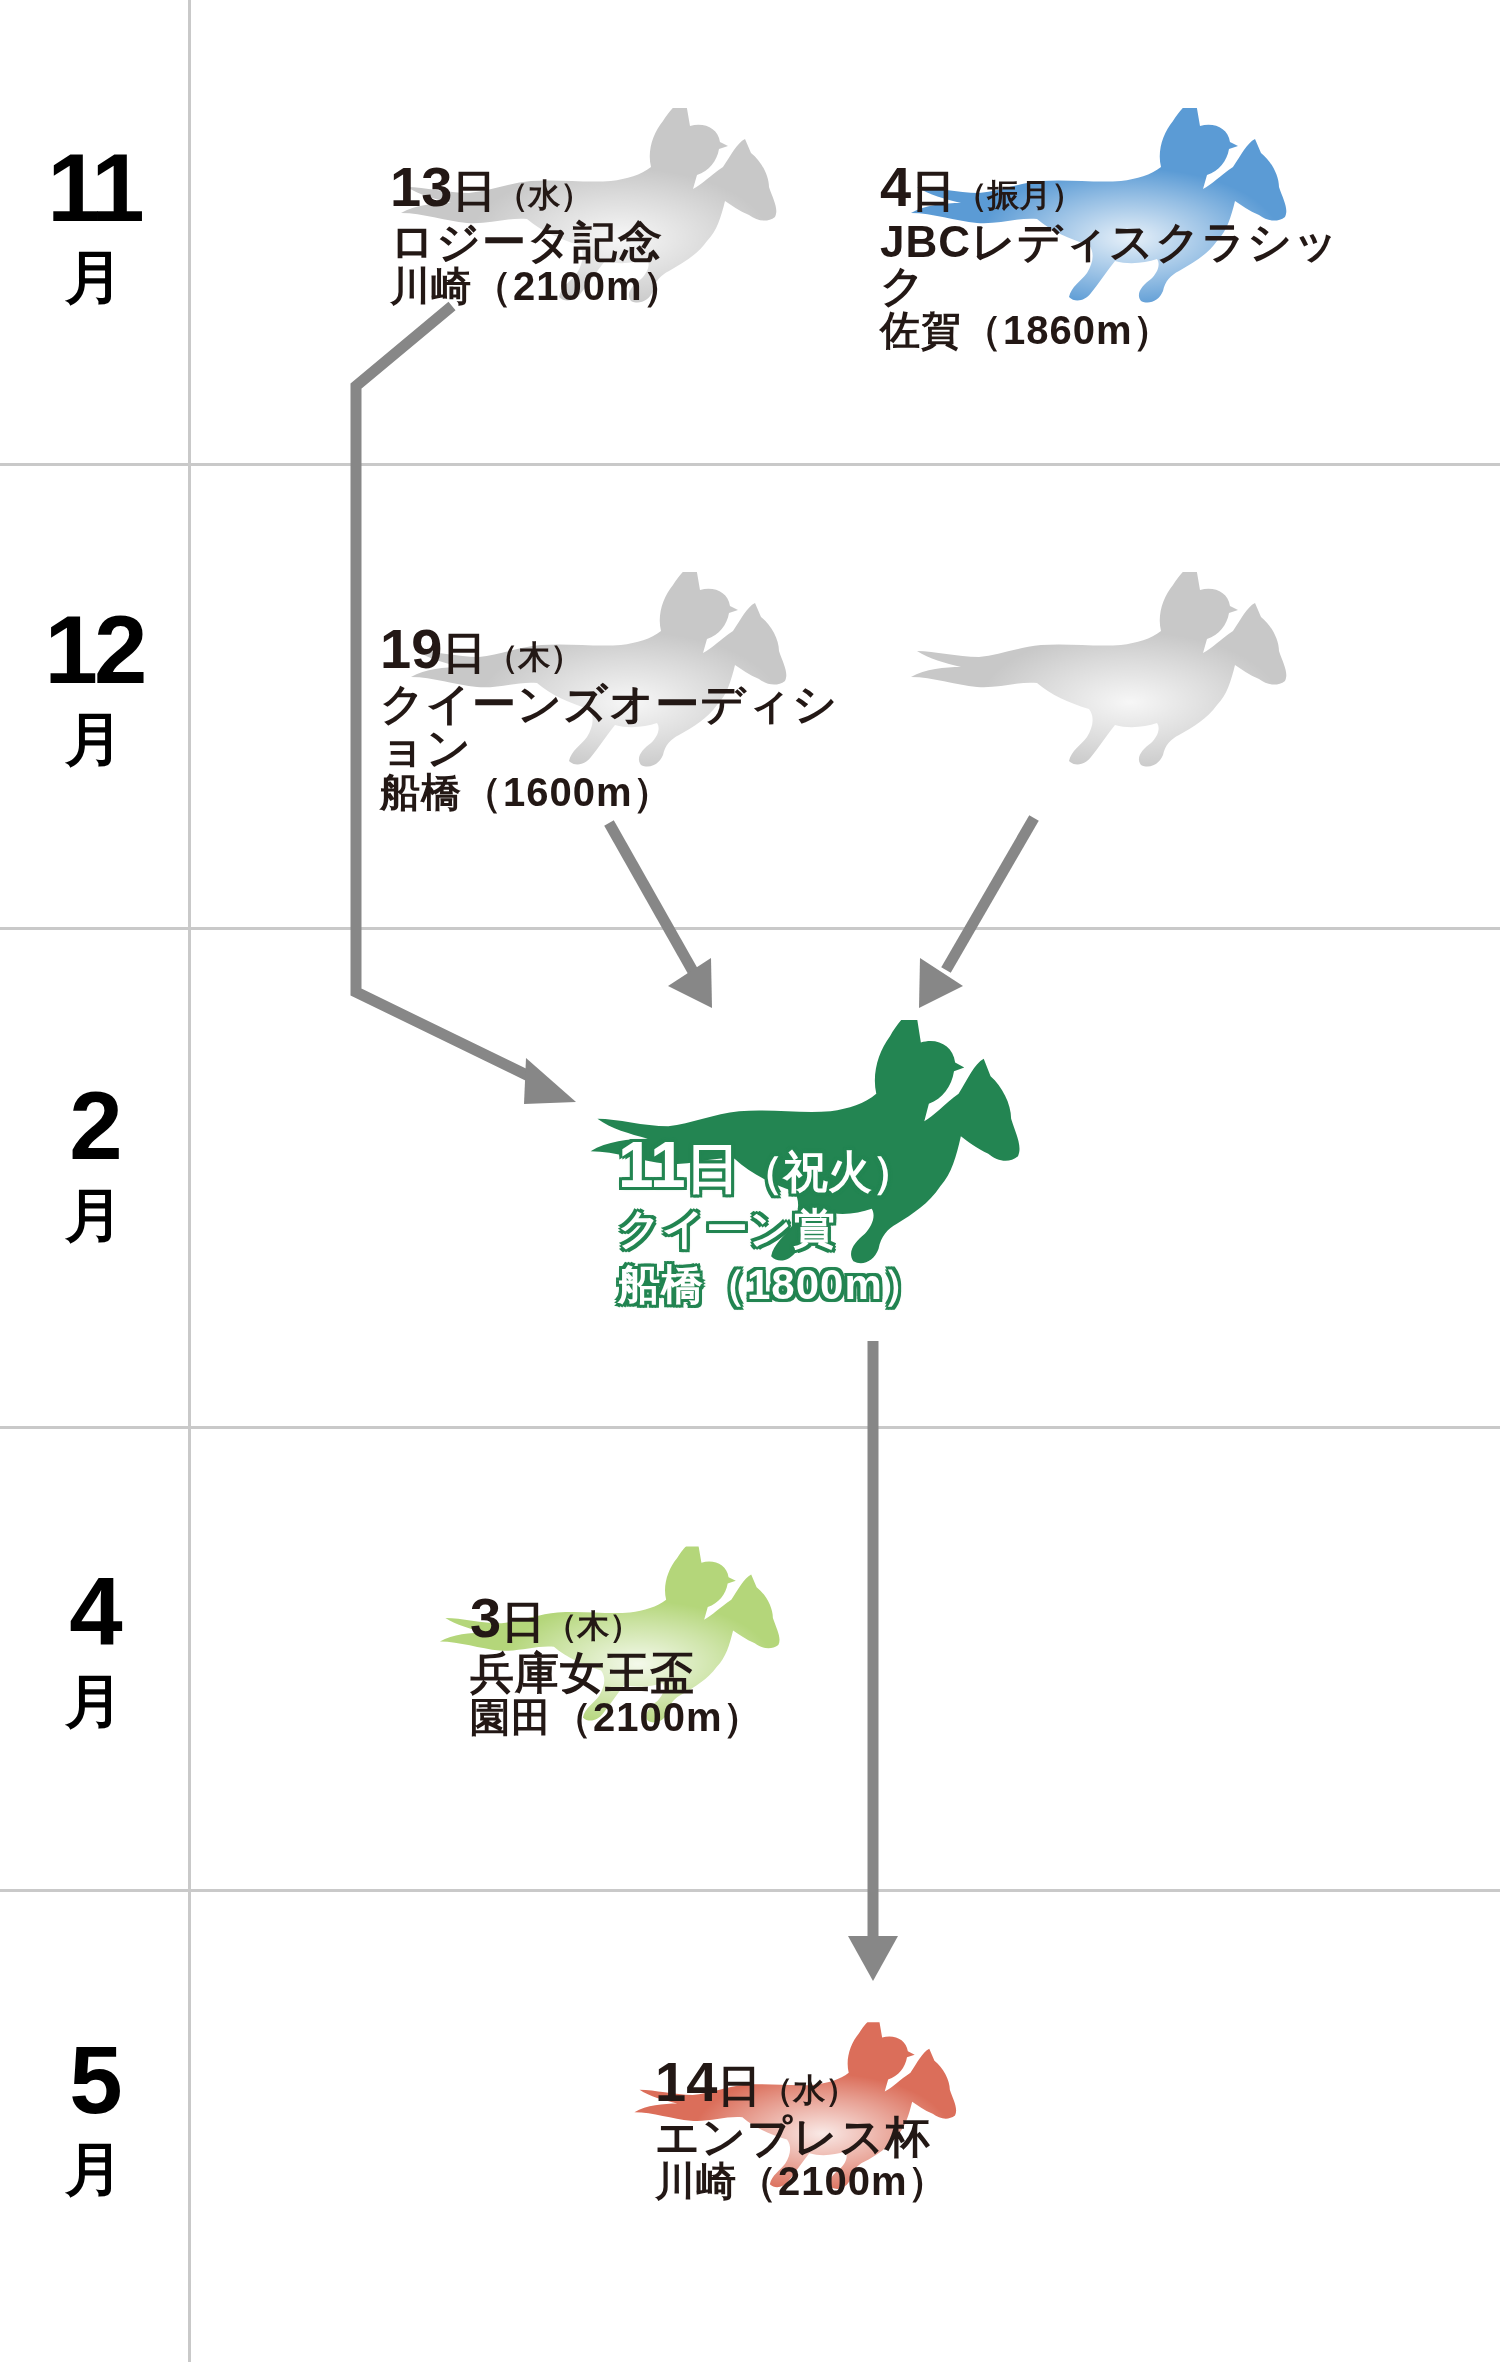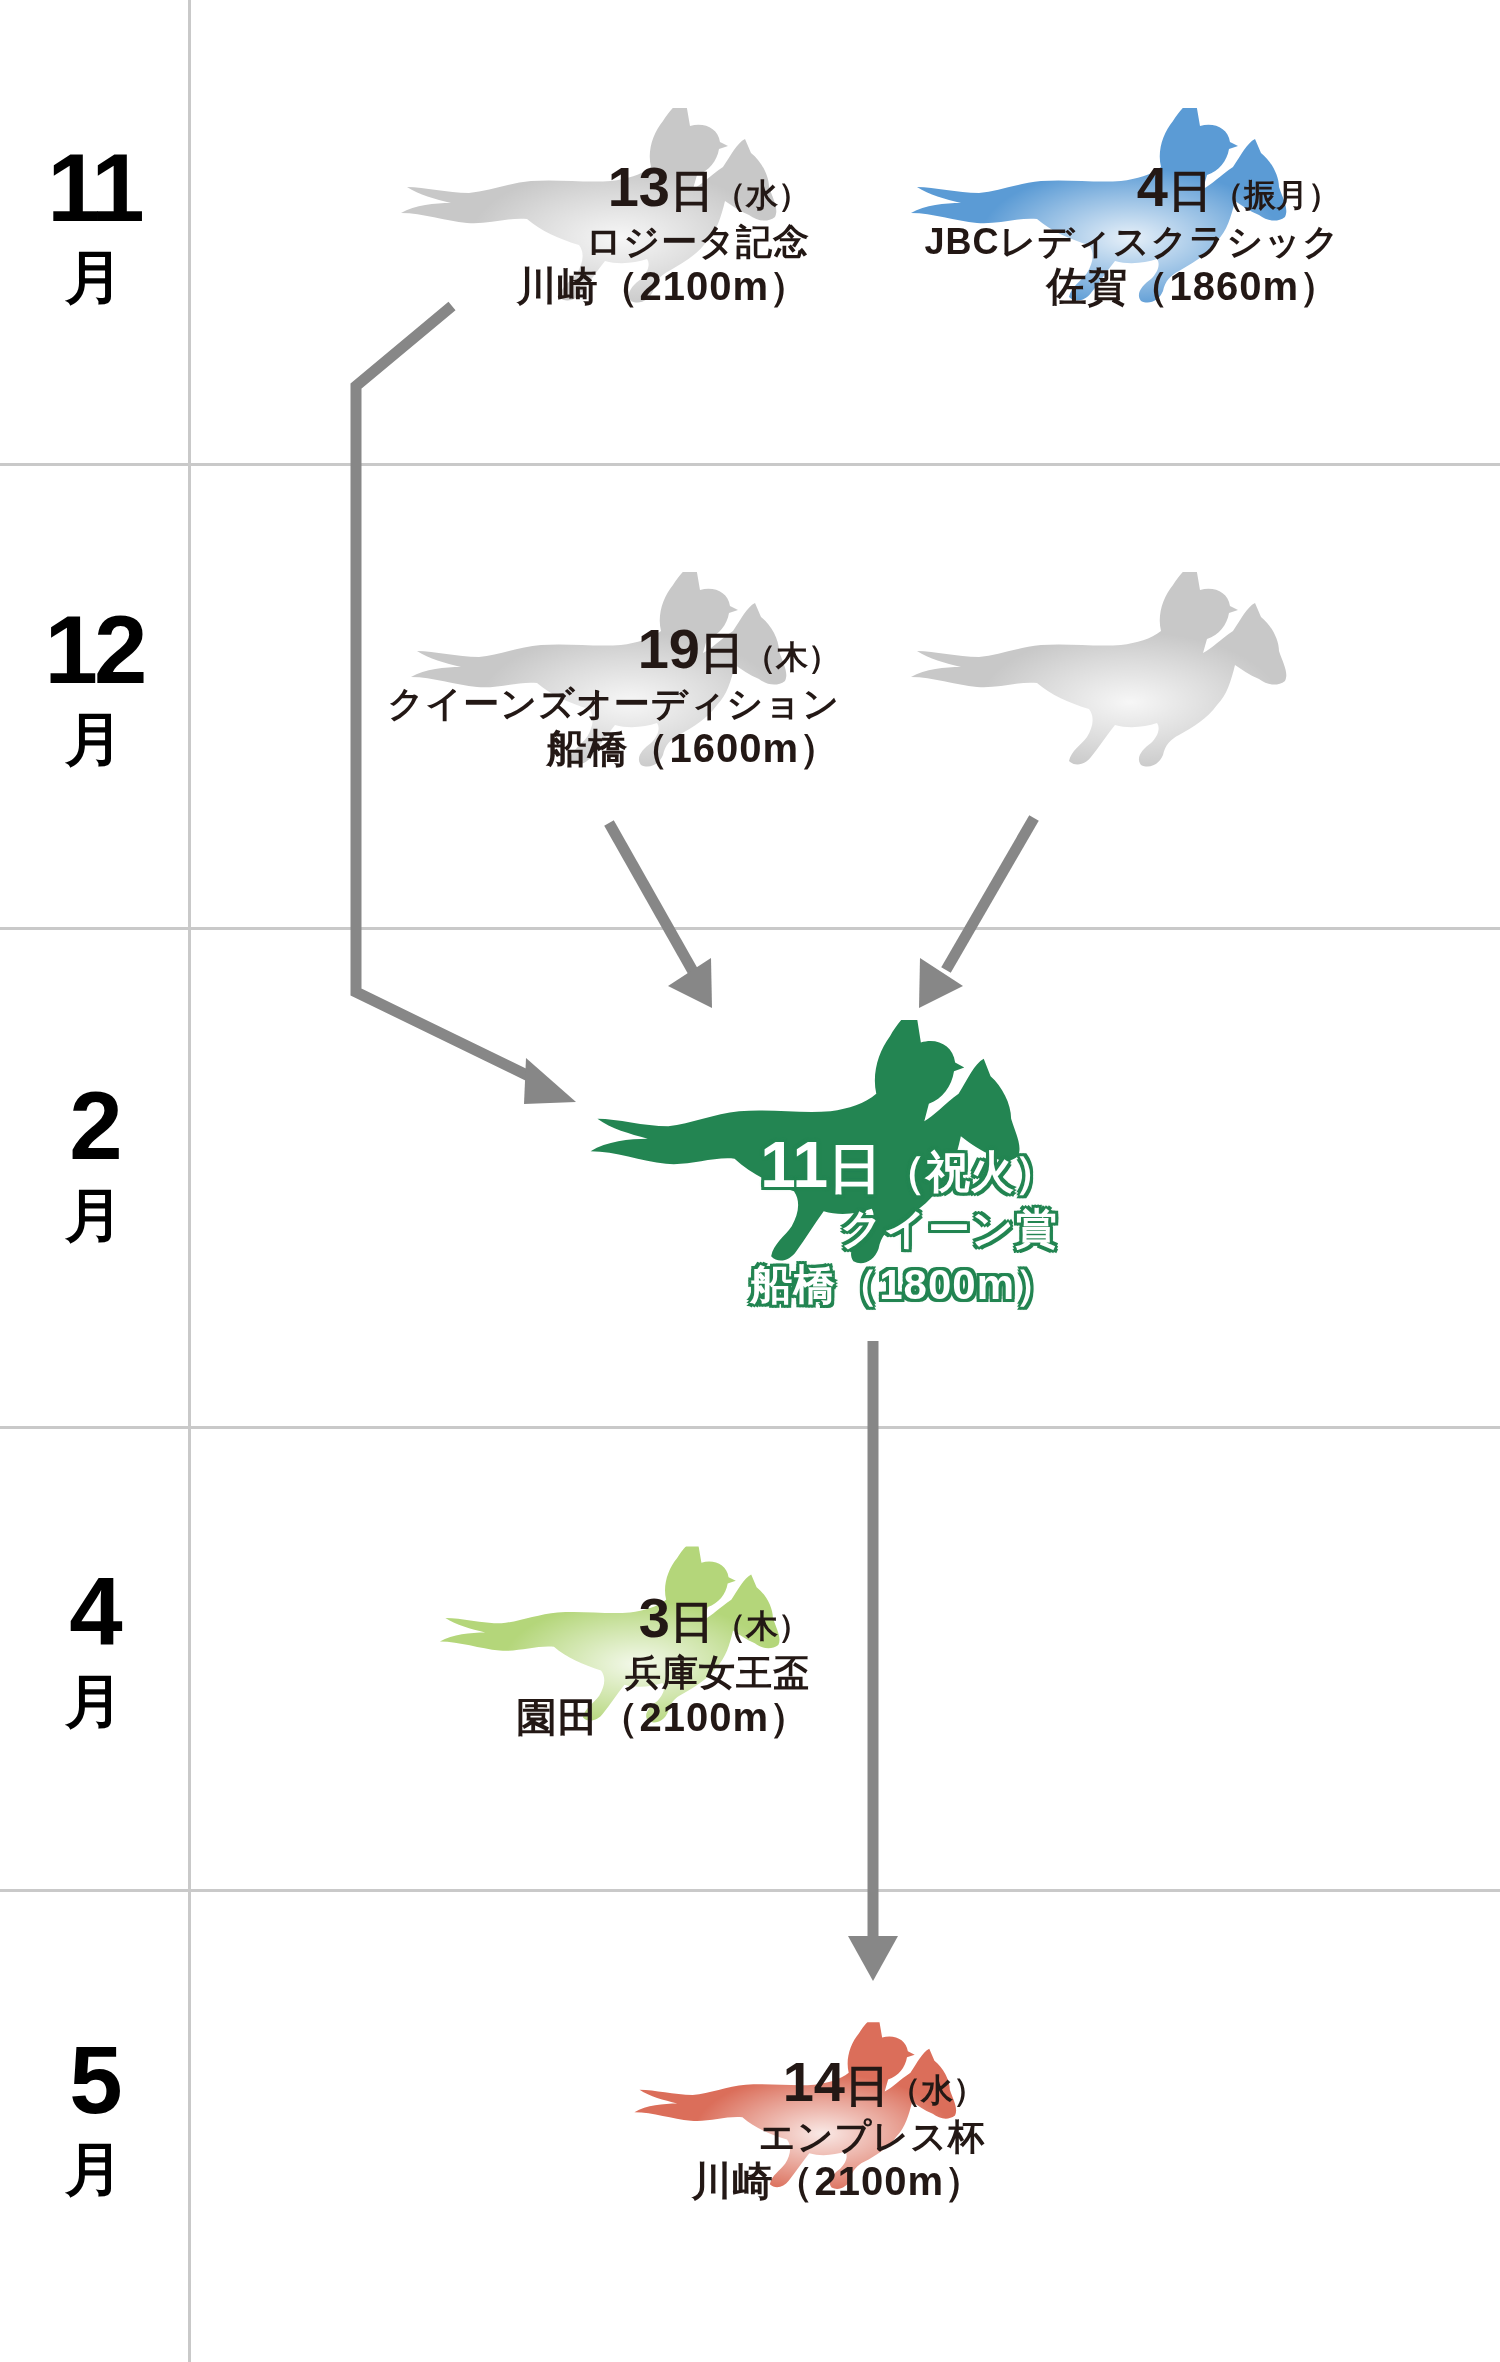--- a/index.html
+++ b/index.html
@@ -5,25 +5,25 @@
   html, body { margin:0; padding:0; background:#ffffff; }
   body { width:1500px; height:2362px; position:relative; overflow:hidden;
          font-family:"Liberation Sans","DejaVu Sans",sans-serif; color:#231815; }
   .vline { position:absolute; left:188px; top:0; width:3px; height:2362px; background:#c9c9c9; }
   .hline { position:absolute; left:0; width:1500px; height:3px; background:#c9c9c9; }
   .month { position:absolute; left:0; width:188px; text-align:center; font-weight:bold; color:#000; }
   .month .num { display:block; font-size:96px; line-height:100px; letter-spacing:-4px; }
   .month .kanji { display:block; font-size:58px; line-height:70px; margin-top:4px; }
   .event { position:absolute; width:420px; height:240px; }
   .event svg.horse { position:absolute; left:0; top:0; width:100%; height:100%; }
-  .event .txt { position:absolute; left:0; right:0; text-align:right; font-weight:bold; }
+  .event .txt { position:absolute; left:0; right:0; text-align:left; font-weight:bold; }
   .event .date { font-size:44px; line-height:50px; }
   .event .date .d { font-size:56px; }
   .event .date .w { font-size:32px; }
-  .event .name { font-size:36px; line-height:44px; letter-spacing:1px; }
+  .event .name { font-size:44px; line-height:44px; letter-spacing:1px; }
   .event .venue { font-size:40px; line-height:44px; letter-spacing:1px; }
   .main .txt { color:#fff; text-shadow:
       0 0 4px #238552, 3px 0 0 #238552, -3px 0 0 #238552, 0 3px 0 #238552, 0 -3px 0 #238552,
       3px 3px 0 #238552, -3px -3px 0 #238552, 3px -3px 0 #238552, -3px 3px 0 #238552; margin-top: 44px; }
   .main .date { font-size:54px; line-height:58px; }
   .main .date .d { font-size:64px; }
   .main .date .w { font-size:44px; }
   .main .name, .main .venue { font-size:42px; line-height:56px; }
   svg.arrows { position:absolute; left:0; top:0; width:1500px; height:2362px; pointer-events:none; }
 </style>

